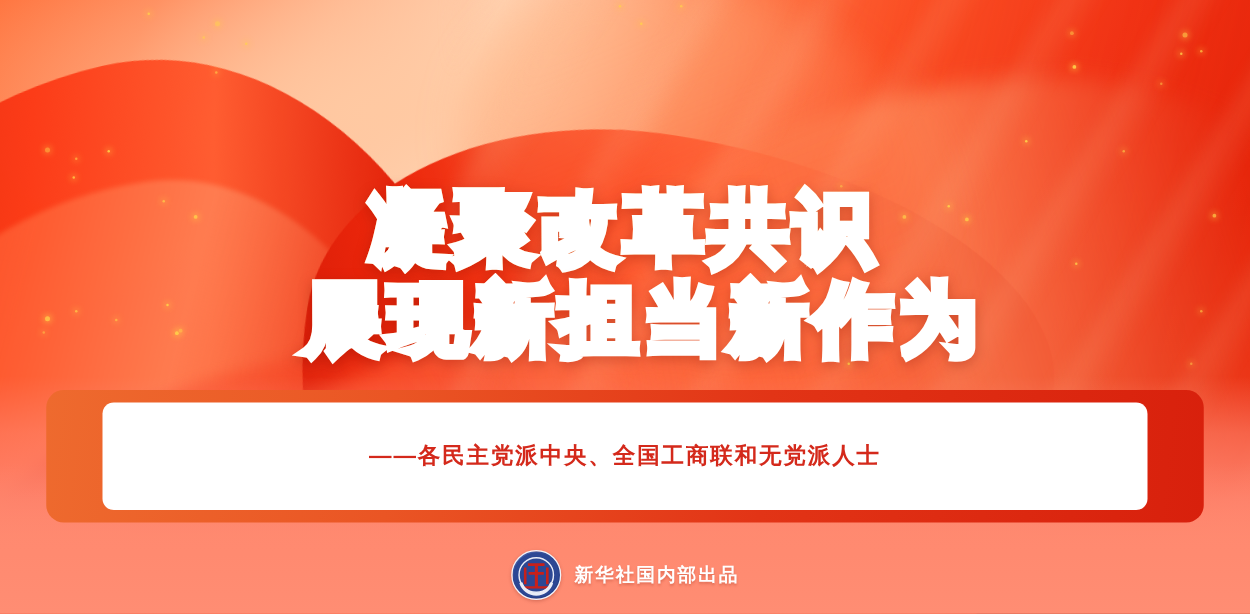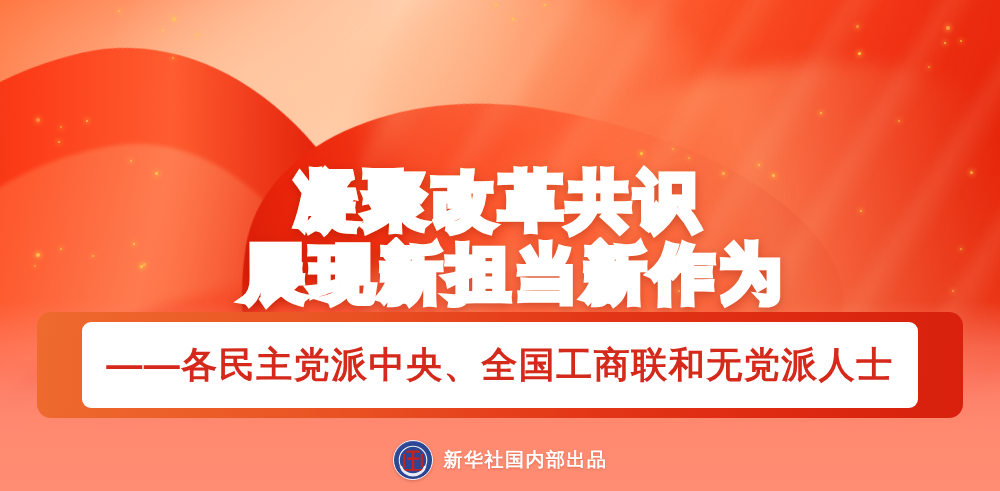--- a/index.html
+++ b/index.html
@@ -193,21 +193,20 @@
     white-space: nowrap;
     -webkit-text-stroke: 7px #ffffff;
     paint-order: stroke fill;
     filter: drop-shadow(0 3px 5px rgba(130,12,0,.30));
   }
   .title-line-1 {
     color: #f2842f;
     background: linear-gradient(178deg, #f79a3c 0%, #f4862c 45%, #ef7320 100%);
     -webkit-background-clip: text;
     background-clip: text;
-    margin-top: 17px;
     -webkit-text-fill-color: transparent;
   }
   .title-line-2 {
     color: #ef5520;
     background: linear-gradient(178deg, #f4702a 0%, #ef5a22 50%, #e9491a 100%);
     -webkit-background-clip: text;
     background-clip: text;
     padding-left: 31px;
     -webkit-text-fill-color: transparent;
   }
@@ -230,21 +229,21 @@
     box-sizing: border-box;
     background: #ffffff;
     border-radius: 9px;
     display: flex;
     flex-direction: column;
     align-items: center;
     justify-content: center;
   }
   .sub-line {
     color: #d4291b;
-    font-size: 36px;
+    font-size: 18px;
     font-weight: bold;
     letter-spacing: 1.5px;
     line-height: 1.42;
     white-space: nowrap;
   }
 
   
   .footer {
     position: absolute;
     left: 0; right: 0;
@@ -261,21 +260,21 @@
     background: radial-gradient(circle at 36% 30%, #5b74b8 0%, #2f4a96 48%, #1d357e 100%);
     border: 1.5px solid #f0f2fa;
     position: relative;
     overflow: hidden;
     flex: none;
     box-shadow: 0 1px 3px rgba(90,10,0,.25);
   }
   .logo svg { position: absolute; inset: 0; }
   .footer-text {
     color: #ffffff;
-    font-size: 19px;
+    font-size: 15px;
     font-weight: bold;
     letter-spacing: 1.5px;
     white-space: nowrap;
     text-shadow: 0 1px 2px rgba(150,40,20,.30);
   }
 </style>
 </head>
 <body>
 
 <div id="poster">

